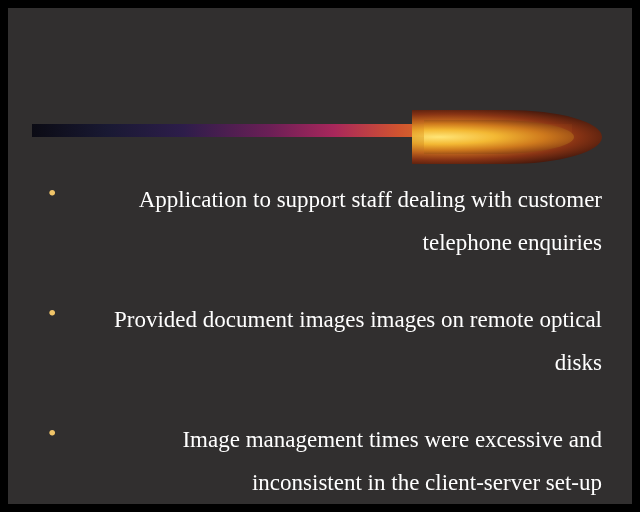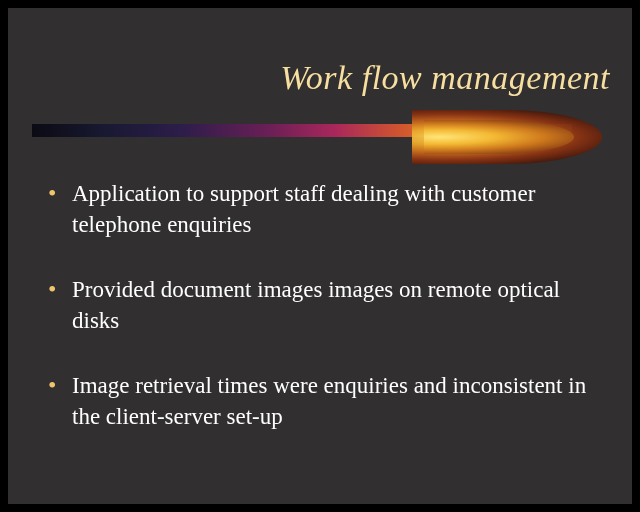--- a/index.html
+++ b/index.html
@@ -110,30 +110,30 @@
     color: #f0c469;
     font-size: 24px;
     line-height: 30px;
     text-align: left;
     padding-left: 6px;
   }
   .bullet-text {
     flex: 1 1 auto;
     color: #ffffff;
     font-size: 23px;
-    line-height: 31px;
+    line-height: 43px;
     font-family: "Liberation Serif", serif;
+    text-align: right;
   }
 </style>
 </head>
 <body>
 
 <div class="slide">
 
-  <div class="title">Work flow management</div>
 
   <div class="rule-wrap">
     <div class="rule-bar"></div>
     <div class="rule-tip"></div>
     <div class="rule-tip-inner"></div>
   </div>
 
   <div class="bullets">
 
     <div class="bullet-row">
@@ -141,19 +141,19 @@
       <span class="bullet-text">Application to support staff dealing with customer telephone enquiries</span>
     </div>
 
     <div class="bullet-row">
       <span class="bullet-dot">•</span>
       <span class="bullet-text">Provided document images images on remote optical disks</span>
     </div>
 
     <div class="bullet-row">
       <span class="bullet-dot">•</span>
-      <span class="bullet-text">Image retrieval times were enquiries and inconsistent in the client-server set-up</span>
+      <span class="bullet-text">Image management times were excessive and inconsistent in the client-server set-up</span>
     </div>
 
   </div>
 
   <div class="slide-frame"></div>
 </div>
 
 </body></html>

